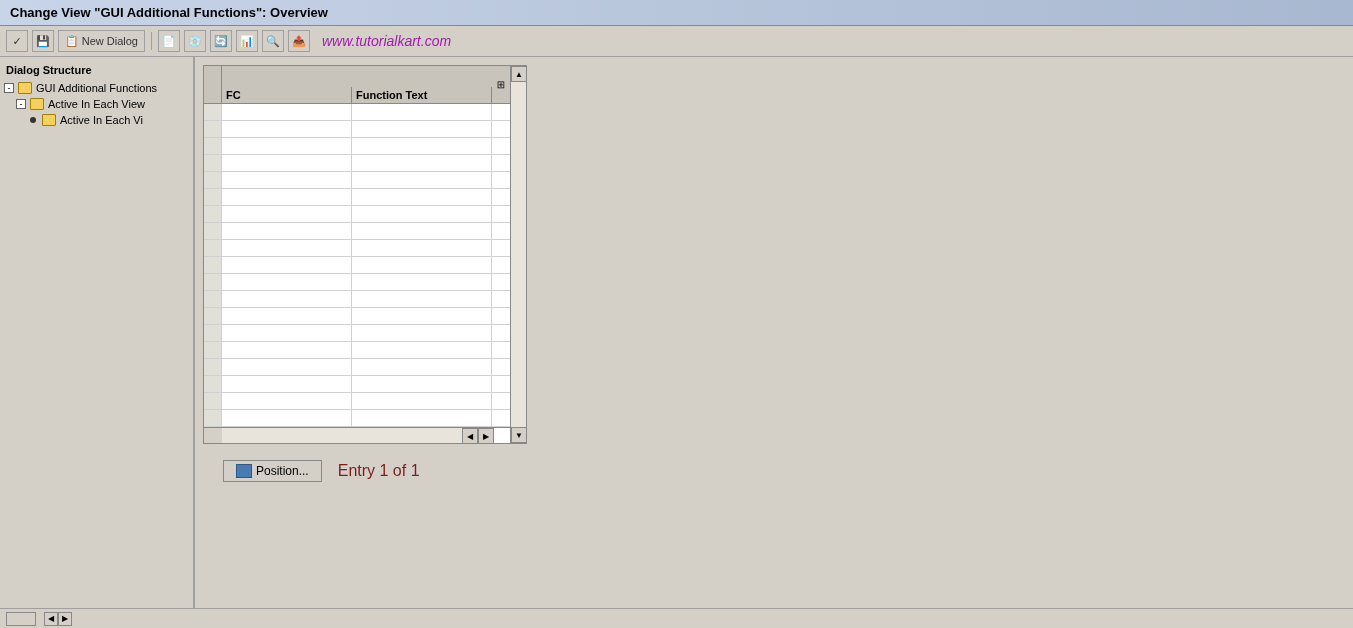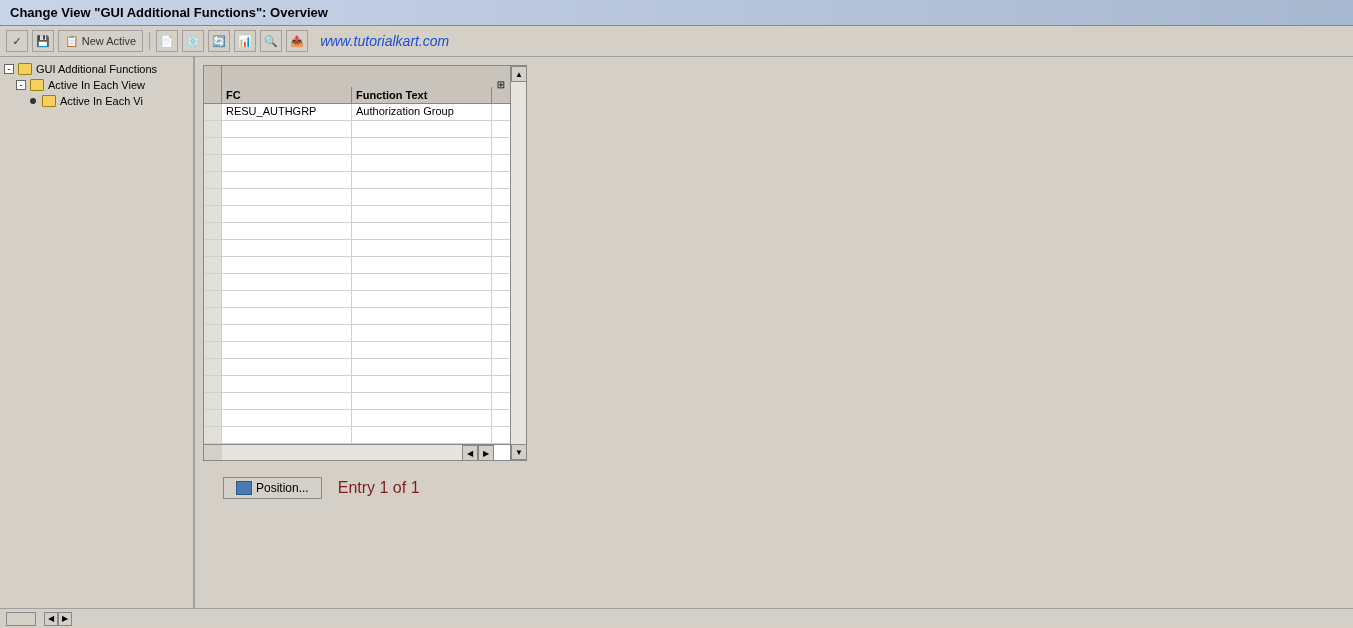--- a/index.html
+++ b/index.html
@@ -46,21 +46,21 @@
     }
 
     .toolbar-separator {
       width: 1px;
       height: 18px;
       background: #a0a0a0;
       margin: 0 2px;
     }
 
     .watermark {
-      color: #1d4ed8;
+      color: #a21caf;
       font-size: 14px;
       margin-left: 8px;
       font-style: italic;
     }
 
     
     .main-content {
       display: flex;
       height: calc(628px - 68px);
       background: #d4d0c8;
@@ -357,35 +357,36 @@
 <div class="title-bar">
   <span>Change View "GUI Additional Functions": Overview</span>
 </div>
 
 <div class="toolbar">
 
   <button class="toolbar-btn" title="Check">✓</button>
   <button class="toolbar-btn" title="Save">💾</button>
   <button class="toolbar-btn" title="New Entries" style="width:auto; padding: 0 6px; display:flex; align-items:center; gap:3px;">
     <span>📋</span>
-    <span>New Active</span>
+    <span>New Dialog</span>
   </button>
   <div class="toolbar-separator"></div>
   <button class="toolbar-btn" title="Copy">📄</button>
   <button class="toolbar-btn" title="Save">💿</button>
   <button class="toolbar-btn" title="Refresh">🔄</button>
   <button class="toolbar-btn" title="Table view">📊</button>
   <button class="toolbar-btn" title="Find">🔍</button>
   <button class="toolbar-btn" title="Export">📤</button>
   <span class="watermark">www.tutorialkart.com</span>
 </div>
 
 <div class="main-content" style="position:relative;">
 
   <div class="left-panel">
+    <div class="left-panel-title">Dialog Structure</div>
 
     <div class="tree-item level0">
       <span class="expand-btn">-</span>
       <span class="folder-open-icon"></span>
       <span>GUI Additional Functions</span>
     </div>
 
     <div class="tree-item level1">
       <span class="expand-btn">-</span>
       <span class="folder-open-icon"></span>
@@ -411,25 +412,20 @@
           </div>
           <div class="th-cell th-func-text">
             <span>Function Text</span>
           </div>
           <div class="th-settings">
             <span style="font-size:10px;">⊞</span>
           </div>
         </div>
 
         <div class="table-body-wrapper" id="table-body">
-        <div class="table-row">
-              <div class="td-row-num"></div>
-              <div class="td-cell td-fc">RESU_AUTHGRP</div>
-              <div class="td-cell td-func-text">Authorization Group</div>
-            </div>
             <div class="table-row">
               <div class="td-row-num"></div>
               <div class="td-cell td-fc"></div>
               <div class="td-cell td-func-text"></div>
             </div>
             <div class="table-row">
               <div class="td-row-num"></div>
               <div class="td-cell td-fc"></div>
               <div class="td-cell td-func-text"></div>
             </div>

